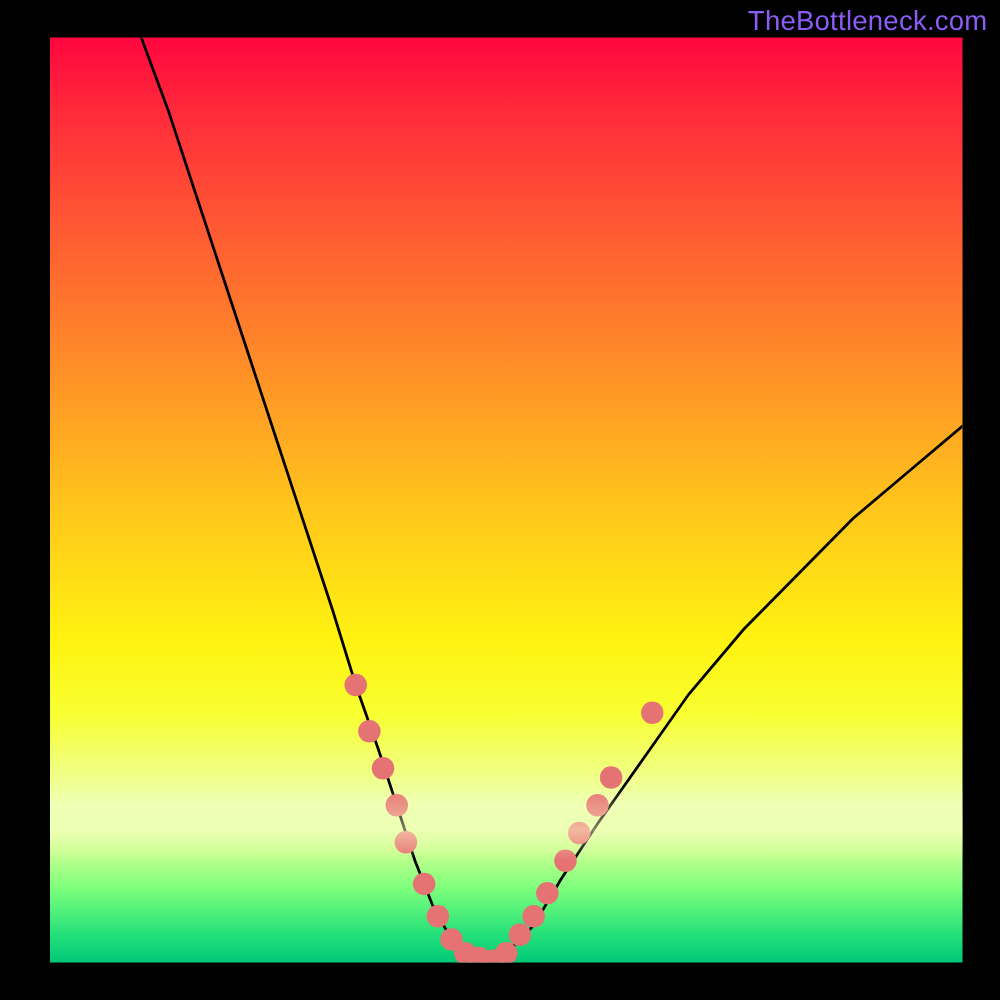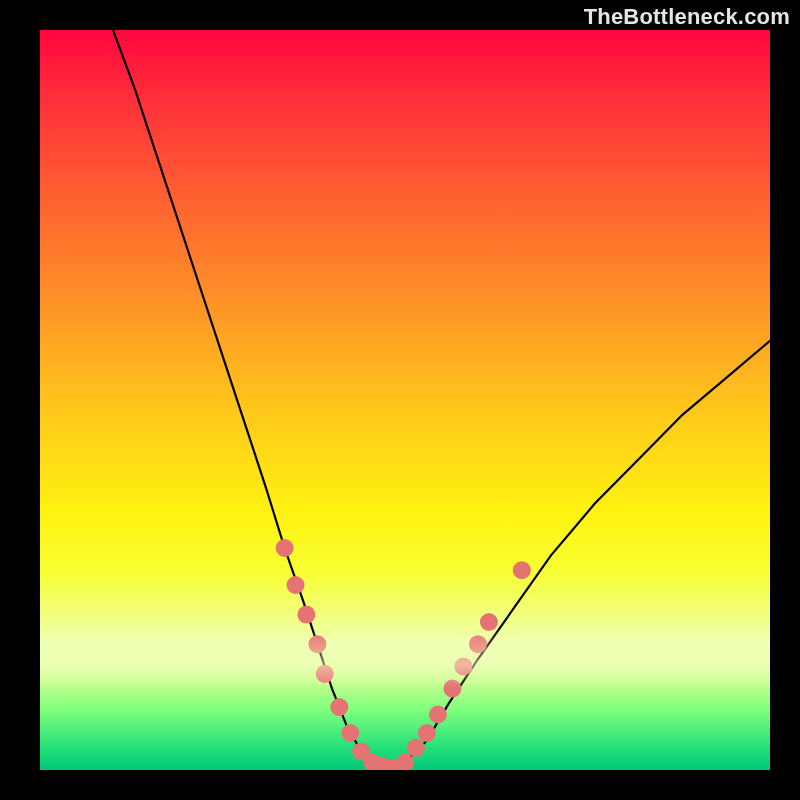--- a/index.html
+++ b/index.html
@@ -40,22 +40,22 @@
     height: 60px;
     background: linear-gradient(to bottom, rgba(255,255,180,0) 0%, rgba(255,255,200,0.5) 60%, rgba(255,255,200,0) 100%);
     pointer-events: none;
   }
   .watermark {
     position: absolute;
     top: 4px;
     right: 10px;
     font-family: Arial, Helvetica, sans-serif;
     font-size: 22px;
-    color: #e5e5e5;
-    font-weight: 700;
+    color: #8b5cf6;
+    font-weight: 400;
     letter-spacing: 0.2px;
     text-align: right;
   }
   svg.curve {
     position: absolute;
     left: 0; top: 0;
     width: 100%;
     height: 100%;
   }
 </style>

